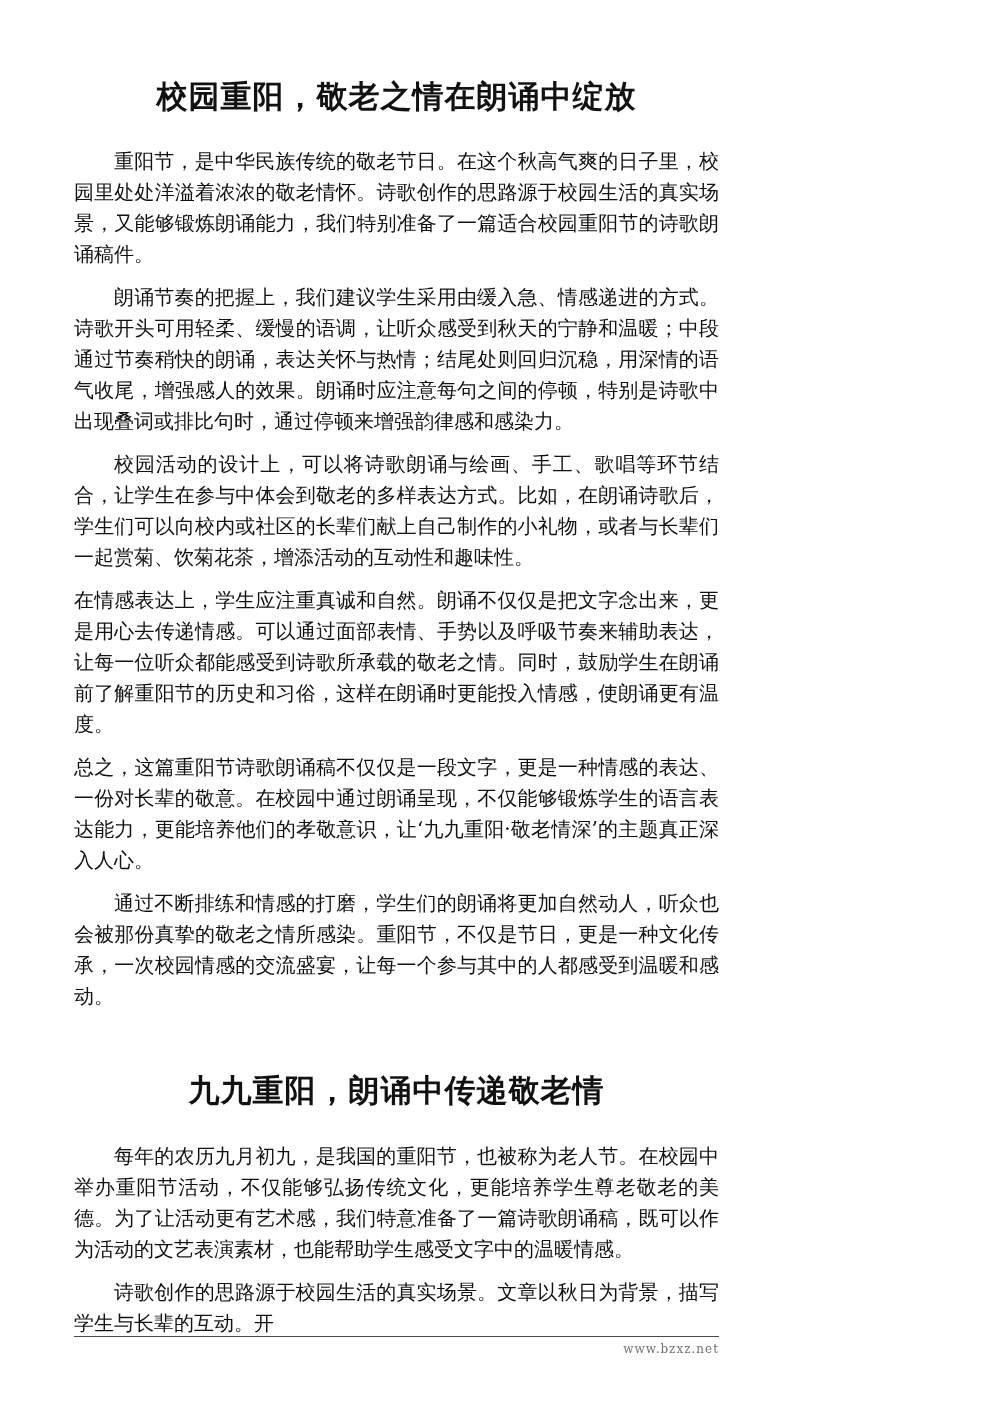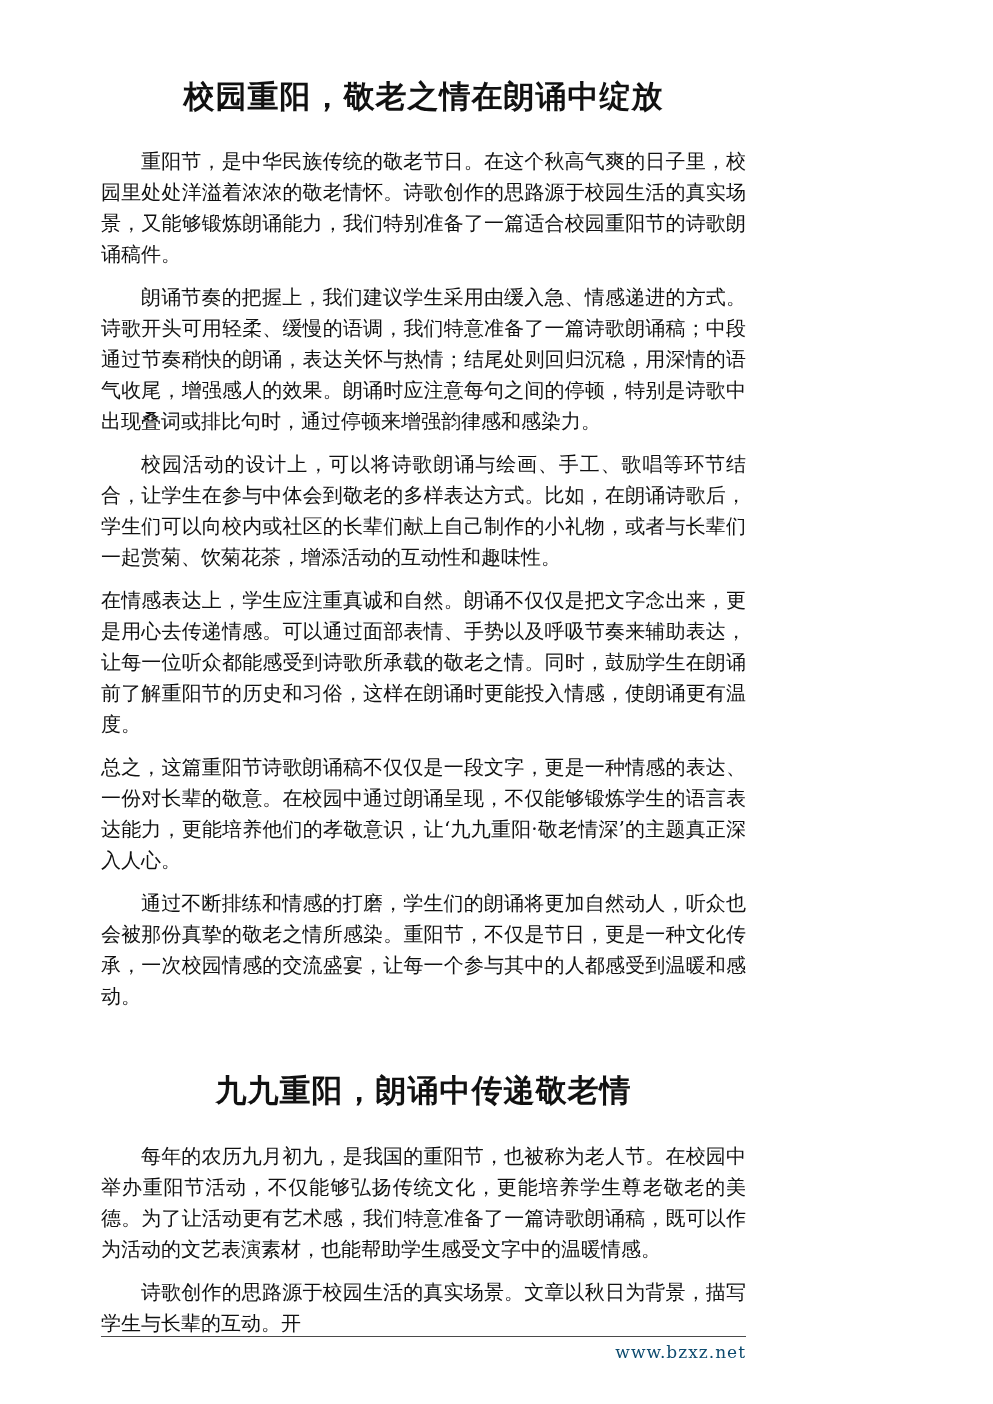--- a/index.html
+++ b/index.html
@@ -6,21 +6,20 @@
   html, body { margin: 0; padding: 0; background: #ffffff; }
   .page {
     width: 793px;
     height: 1404px;
     position: relative;
     overflow: hidden;
     background: #ffffff;
     padding: 76px 74px 0 74px;
     font-family: "DejaVu Serif", "Liberation Serif", serif;
     color: #111111;
-    margin-left: 27px;
   }
   .article-title {
     font-size: 31px;
     font-weight: 700;
     text-align: center;
     letter-spacing: 1px;
     margin: 0 0 30px 0;
     line-height: 1.3;
   }
   .article-title.second {
@@ -39,36 +38,36 @@
     position: absolute;
     left: 74px;
     right: 74px;
     top: 1336px;
     height: 68px;
     background: #ffffff;
     border-top: 1px solid #4a4a4a;
   }
   .watermark {
     text-align: right;
-    font-size: 17px;
-    color: #0c4a6e;
+    font-size: 12px;
+    color: #737373;
     letter-spacing: 1px;
     padding-top: 5px;
     font-family: "DejaVu Serif", "Liberation Serif", serif;
   }
 </style>
 </head>
 <body>
 
 <div class="page">
 
   <h1 class="article-title">校园重阳，敬老之情在朗诵中绽放</h1>
 
   <p class="para indent">重阳节，是中华民族传统的敬老节日。在这个秋高气爽的日子里，校园里处处洋溢着浓浓的敬老情怀。诗歌创作的思路源于校园生活的真实场景，又能够锻炼朗诵能力，我们特别准备了一篇适合校园重阳节的诗歌朗诵稿件。</p>
-  <p class="para indent">朗诵节奏的把握上，我们建议学生采用由缓入急、情感递进的方式。诗歌开头可用轻柔、缓慢的语调，我们特意准备了一篇诗歌朗诵稿；中段通过节奏稍快的朗诵，表达关怀与热情；结尾处则回归沉稳，用深情的语气收尾，增强感人的效果。朗诵时应注意每句之间的停顿，特别是诗歌中出现叠词或排比句时，通过停顿来增强韵律感和感染力。</p>
+  <p class="para indent">朗诵节奏的把握上，我们建议学生采用由缓入急、情感递进的方式。诗歌开头可用轻柔、缓慢的语调，让听众感受到秋天的宁静和温暖；中段通过节奏稍快的朗诵，表达关怀与热情；结尾处则回归沉稳，用深情的语气收尾，增强感人的效果。朗诵时应注意每句之间的停顿，特别是诗歌中出现叠词或排比句时，通过停顿来增强韵律感和感染力。</p>
   <p class="para indent">校园活动的设计上，可以将诗歌朗诵与绘画、手工、歌唱等环节结合，让学生在参与中体会到敬老的多样表达方式。比如，在朗诵诗歌后，学生们可以向校内或社区的长辈们献上自己制作的小礼物，或者与长辈们一起赏菊、饮菊花茶，增添活动的互动性和趣味性。</p>
   <p class="para">在情感表达上，学生应注重真诚和自然。朗诵不仅仅是把文字念出来，更是用心去传递情感。可以通过面部表情、手势以及呼吸节奏来辅助表达，让每一位听众都能感受到诗歌所承载的敬老之情。同时，鼓励学生在朗诵前了解重阳节的历史和习俗，这样在朗诵时更能投入情感，使朗诵更有温度。</p>
   <p class="para">总之，这篇重阳节诗歌朗诵稿不仅仅是一段文字，更是一种情感的表达、一份对长辈的敬意。在校园中通过朗诵呈现，不仅能够锻炼学生的语言表达能力，更能培养他们的孝敬意识，让‘九九重阳·敬老情深’的主题真正深入人心。</p>
   <p class="para indent">通过不断排练和情感的打磨，学生们的朗诵将更加自然动人，听众也会被那份真挚的敬老之情所感染。重阳节，不仅是节日，更是一种文化传承，一次校园情感的交流盛宴，让每一个参与其中的人都感受到温暖和感动。</p>
 
   <h1 class="article-title second">九九重阳，朗诵中传递敬老情</h1>
 
   <p class="para indent">每年的农历九月初九，是我国的重阳节，也被称为老人节。在校园中举办重阳节活动，不仅能够弘扬传统文化，更能培养学生尊老敬老的美德。为了让活动更有艺术感，我们特意准备了一篇诗歌朗诵稿，既可以作为活动的文艺表演素材，也能帮助学生感受文字中的温暖情感。</p>
   <p class="para indent">诗歌创作的思路源于校园生活的真实场景。文章以秋日为背景，描写学生与长辈的互动。开</p>
 

